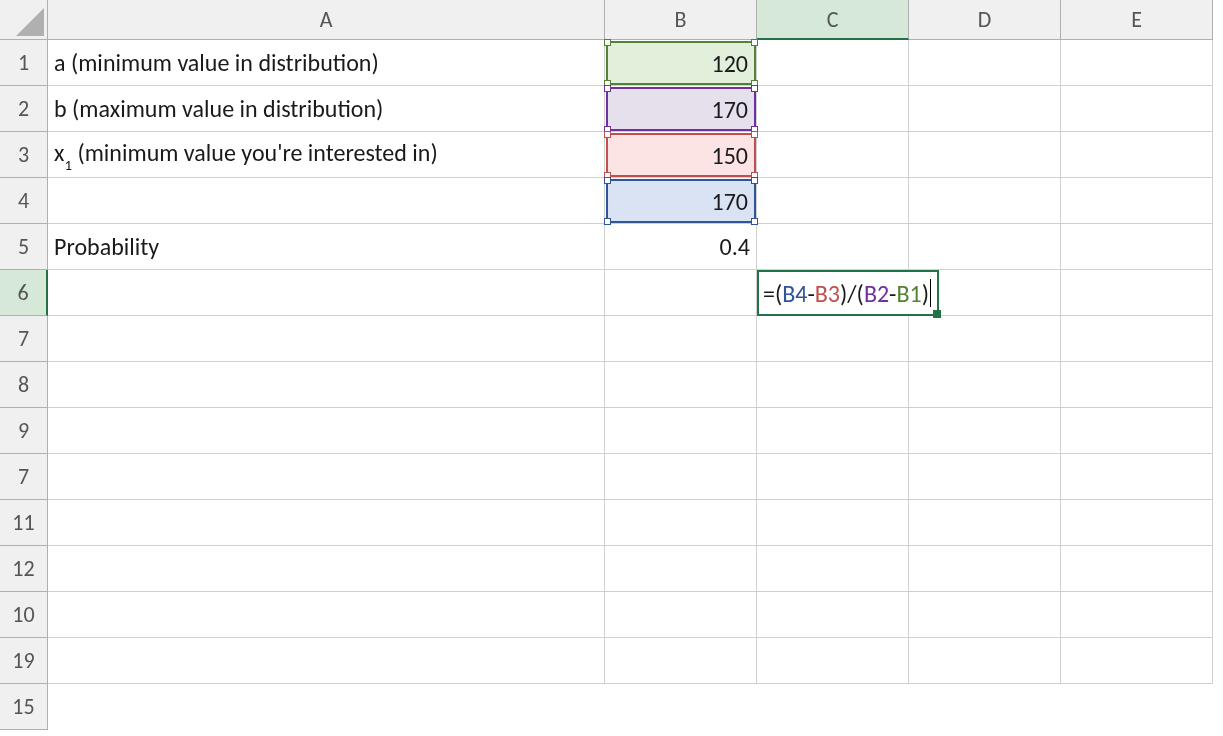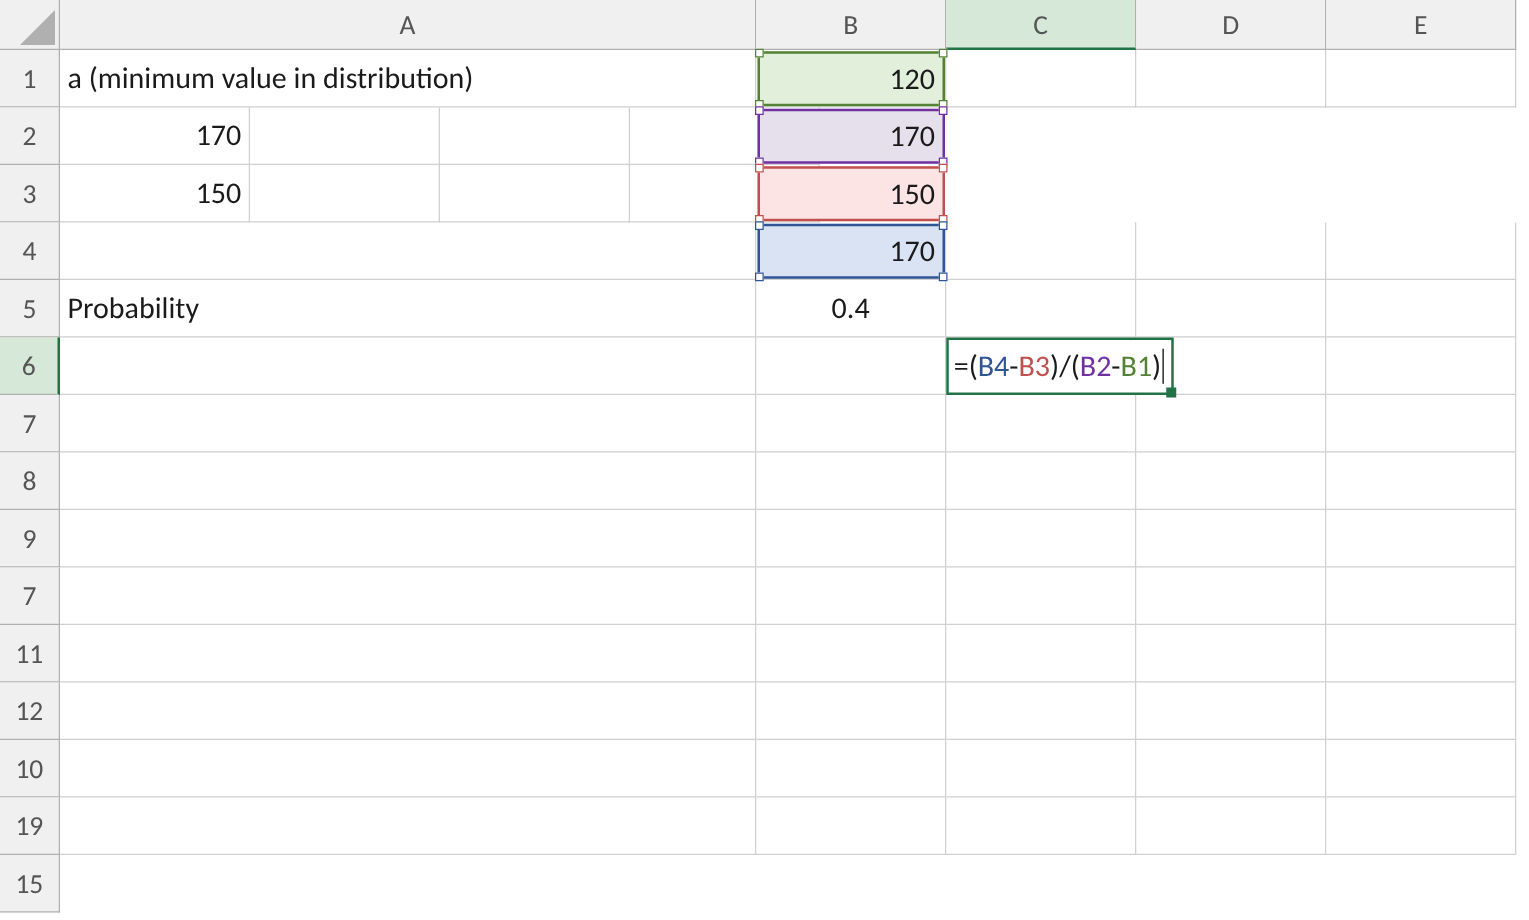--- a/index.html
+++ b/index.html
@@ -223,47 +223,53 @@
           <span>a (minimum value in distribution)</span>
         </div>
         <div class="cell col-B right" style="width: 152px;">
           <span>120</span>
         </div>
         <div class="cell col-C" style="width: 152px;"></div>
         <div class="cell col-D" style="width: 152px;"></div>
         <div class="cell col-E" style="width: 152px;"></div>
       </div>
       <div class="row">
+        <div class="cell col-A" style="width: 557px;">
+          <span>b (maximum value in distribution)</span>
+        </div>
         <div class="cell col-B right" style="width: 152px;">
           <span>170</span>
         </div>
         <div class="cell col-C" style="width: 152px;"></div>
         <div class="cell col-D" style="width: 152px;"></div>
         <div class="cell col-E" style="width: 152px;"></div>
       </div>
       <div class="row">
+        <div class="cell col-A" style="width: 557px;">
+          <span>x<span class="sub">1</span> (minimum value you're interested in)</span>
+        </div>
         <div class="cell col-B right" style="width: 152px;">
           <span>150</span>
         </div>
         <div class="cell col-C" style="width: 152px;"></div>
         <div class="cell col-D" style="width: 152px;"></div>
         <div class="cell col-E" style="width: 152px;"></div>
       </div>
       <div class="row">
         <div class="cell col-A" style="width: 557px;"></div>
         <div class="cell col-B right" style="width: 152px;"></div>
         <div class="cell col-C" style="width: 152px;"></div>
         <div class="cell col-D" style="width: 152px;"></div>
         <div class="cell col-E" style="width: 152px;"></div>
       </div>
       <div class="row">
         <div class="cell col-A" style="width: 557px;">
           <span>Probability</span>
         </div>
-        <div class="cell col-B right" style="width: 152px; justify-content: center;">
+        <div class="cell col-B right" style="width: 152px;">
           <span>0.4</span>
         </div>
         <div class="cell col-C" style="width: 152px;"></div>
         <div class="cell col-D" style="width: 152px;"></div>
         <div class="cell col-E" style="width: 152px;"></div>
       </div>
       <div class="row">
         <div class="cell col-A" style="width: 557px;"></div>
         <div class="cell col-B right" style="width: 152px;"></div>
         <div class="cell col-C" style="width: 152px;"></div>

